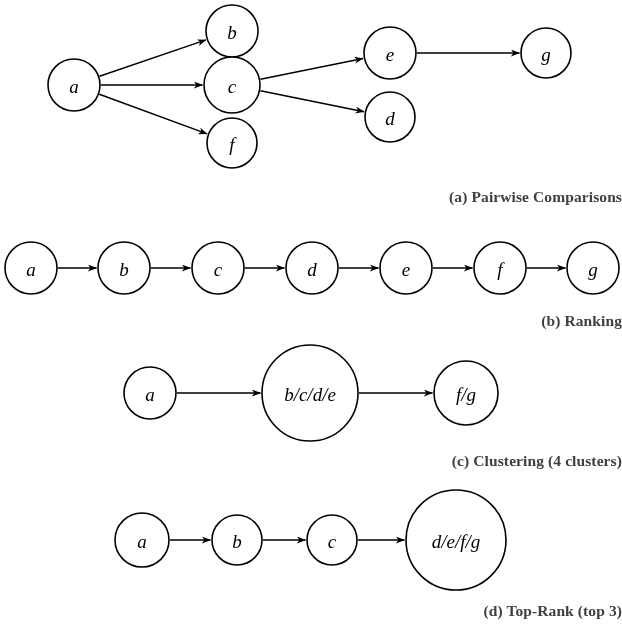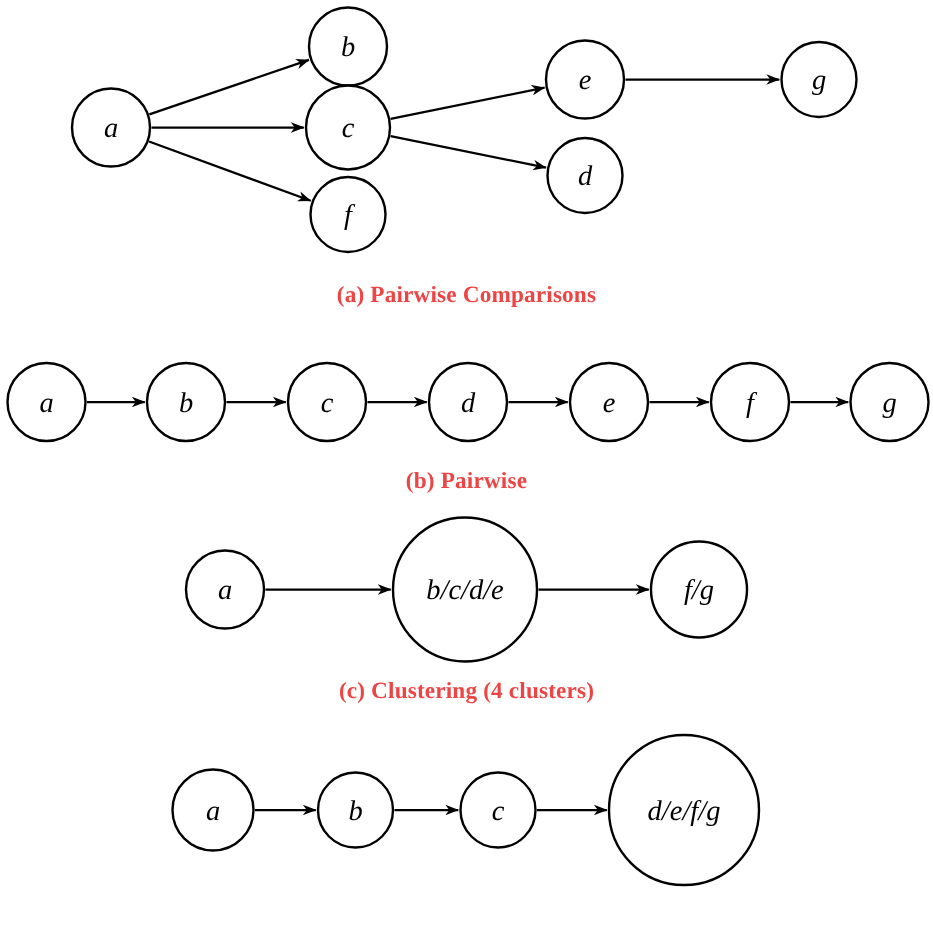--- a/index.html
+++ b/index.html
@@ -40,25 +40,25 @@
   .node-label {
     font-family: "Liberation Serif", "DejaVu Serif", serif;
     font-style: italic;
     fill: #000000;
     text-anchor: middle;
     dominant-baseline: central;
   }
   .caption-text {
     position: absolute;
     width: 100%;
-    text-align: center;
+    text-align: right;
     font-family: "Liberation Serif", "DejaVu Serif", serif;
     font-weight: bold;
     font-size: 15.5px;
-    color: #ef4444;
+    color: #404040;
     letter-spacing: 0.1px;
   }
   #caption-a { top: 188px; }
   #caption-b { top: 312px; }
   #caption-c { top: 452px; }
   #caption-d { top: 602px; }
 </style>
 </head>
 <body>
 
@@ -171,16 +171,17 @@
           <text x="332" y="541" class="node-label" font-size="19">c</text>
         </g>
         <g>
           <circle cx="456" cy="540" r="50" class="node-circle" fill="#ffffff" stroke="#000000"></circle>
           <text x="456" y="541" class="node-label" font-size="19">d/e/f/g</text>
         </g>
       </g>
   </svg>
 
   <div class="caption-text" id="caption-a">(a) Pairwise Comparisons</div>
-  <div class="caption-text" id="caption-b">(b) Pairwise</div>
+  <div class="caption-text" id="caption-b">(b) Ranking</div>
   <div class="caption-text" id="caption-c">(c) Clustering (4 clusters)</div>
+  <div class="caption-text" id="caption-d">(d) Top-Rank (top 3)</div>
 
 </div>
 
 </body></html>

